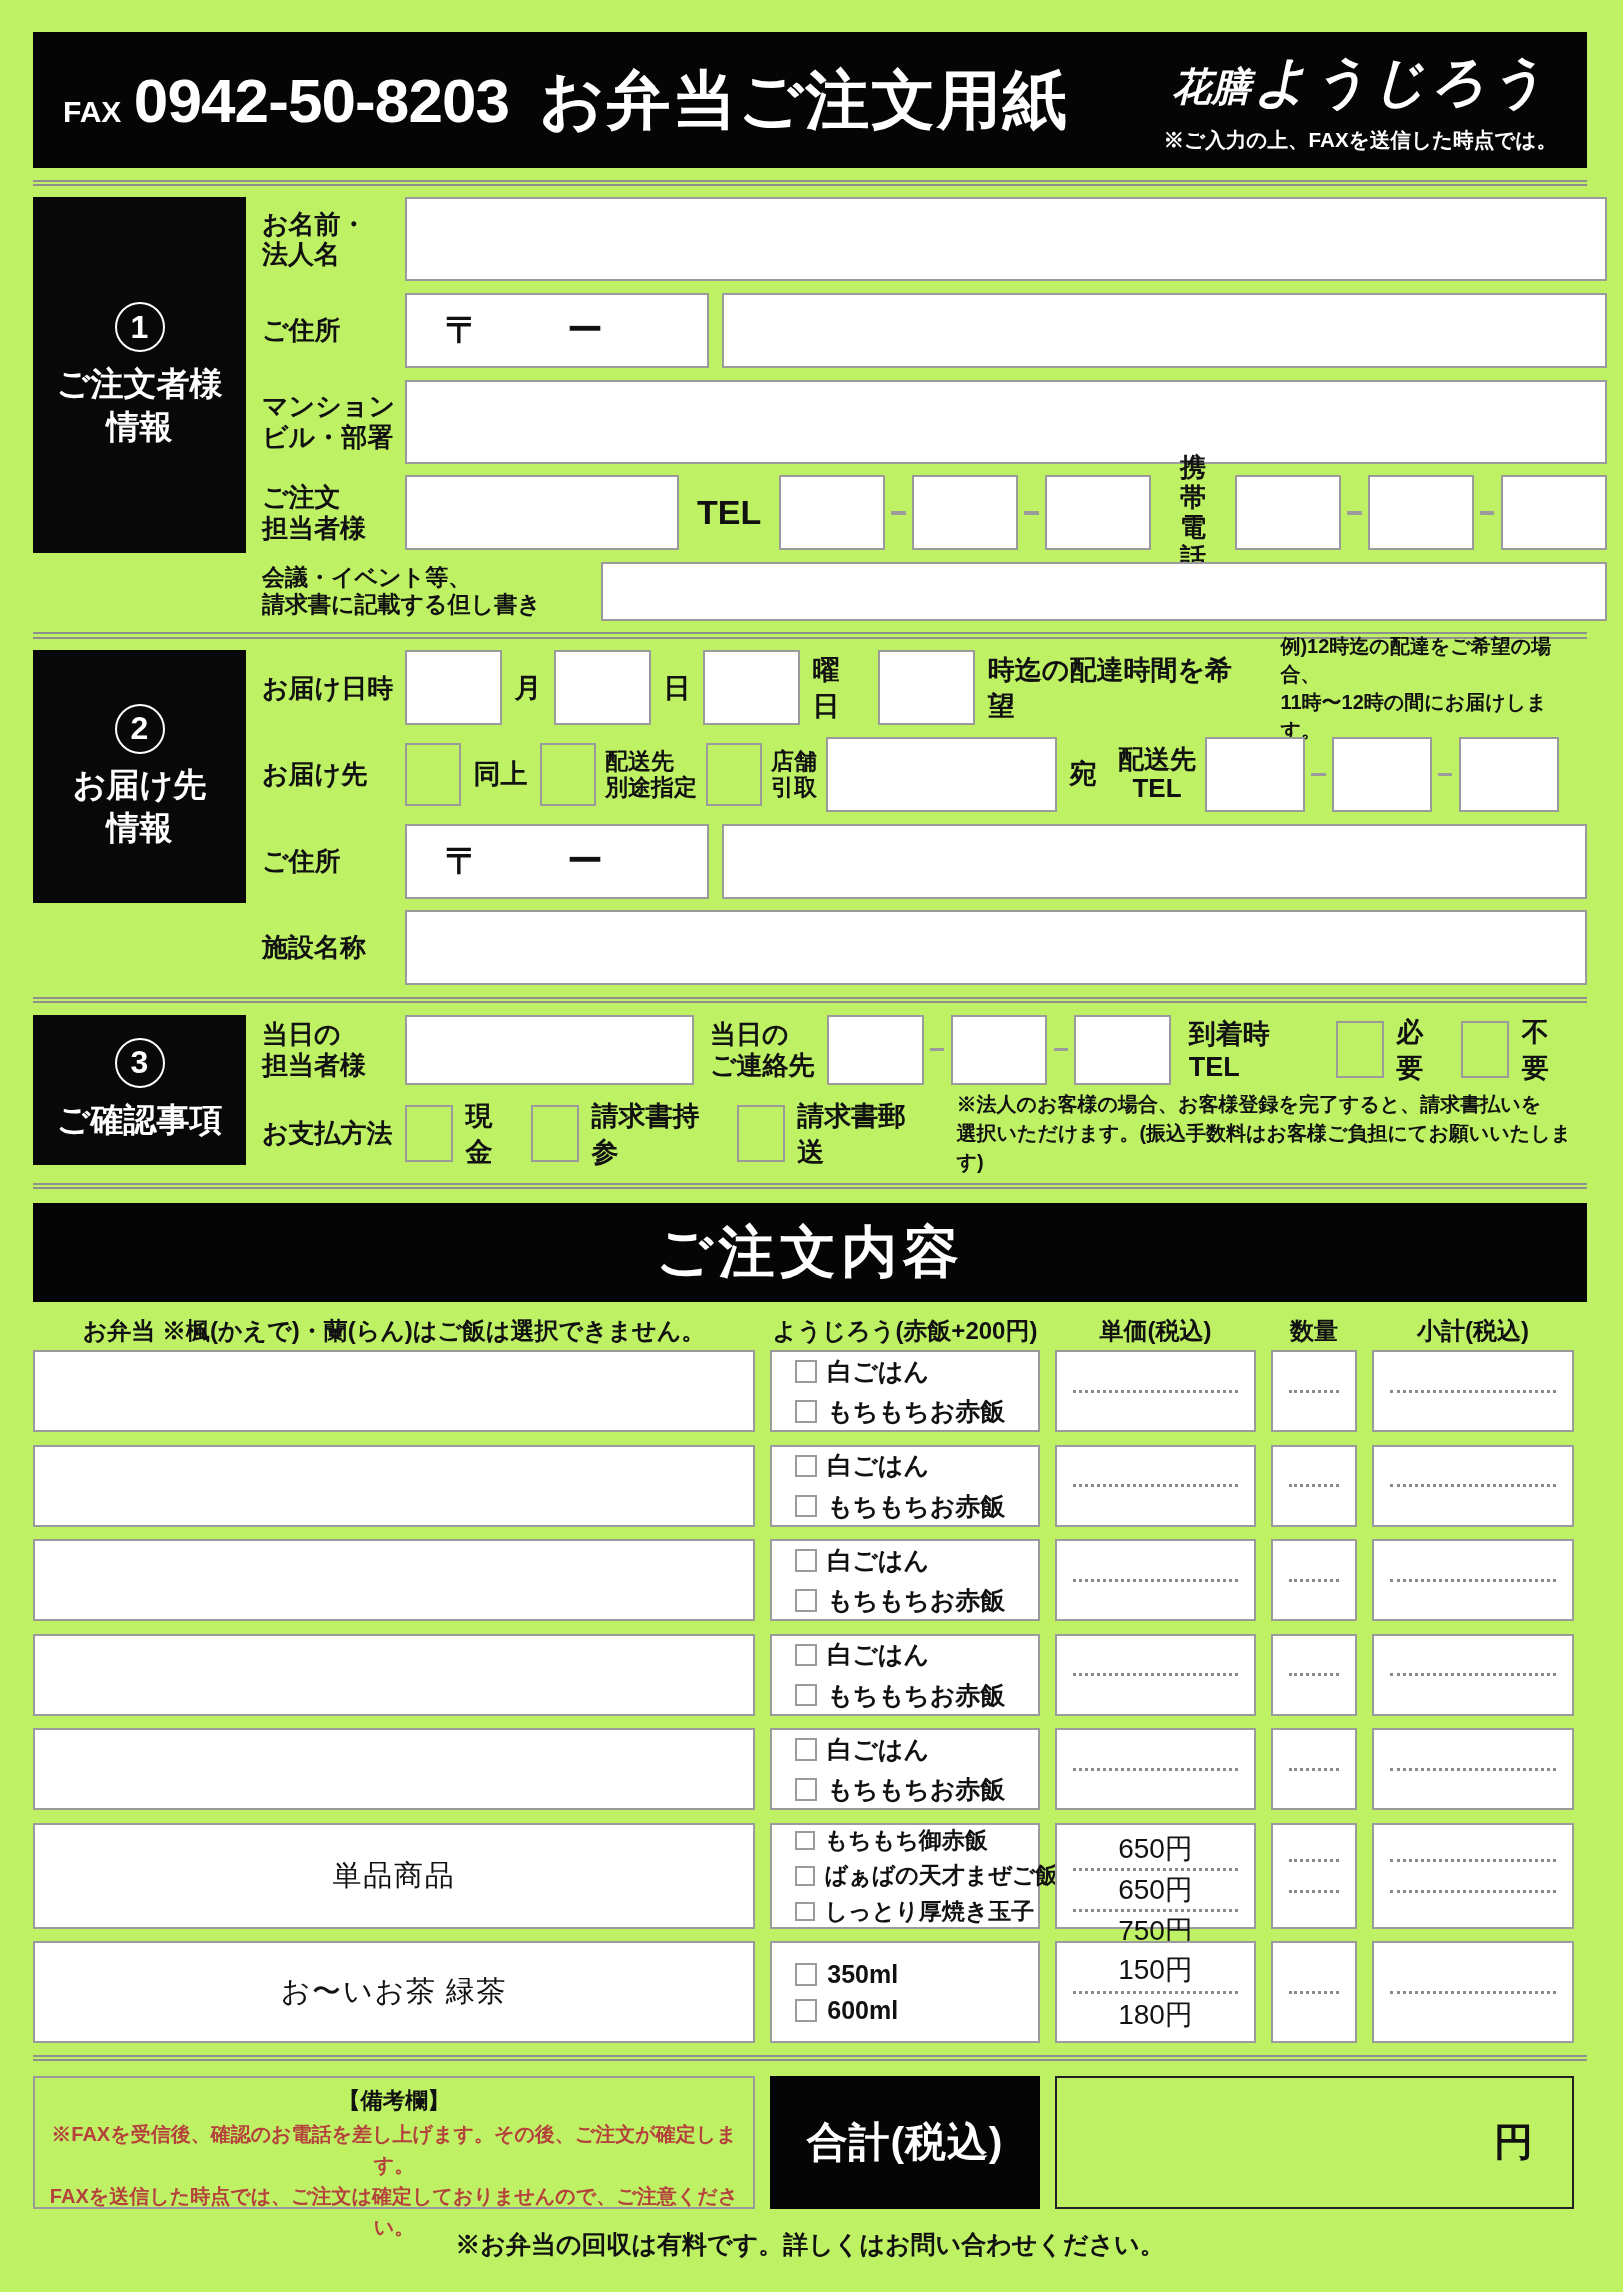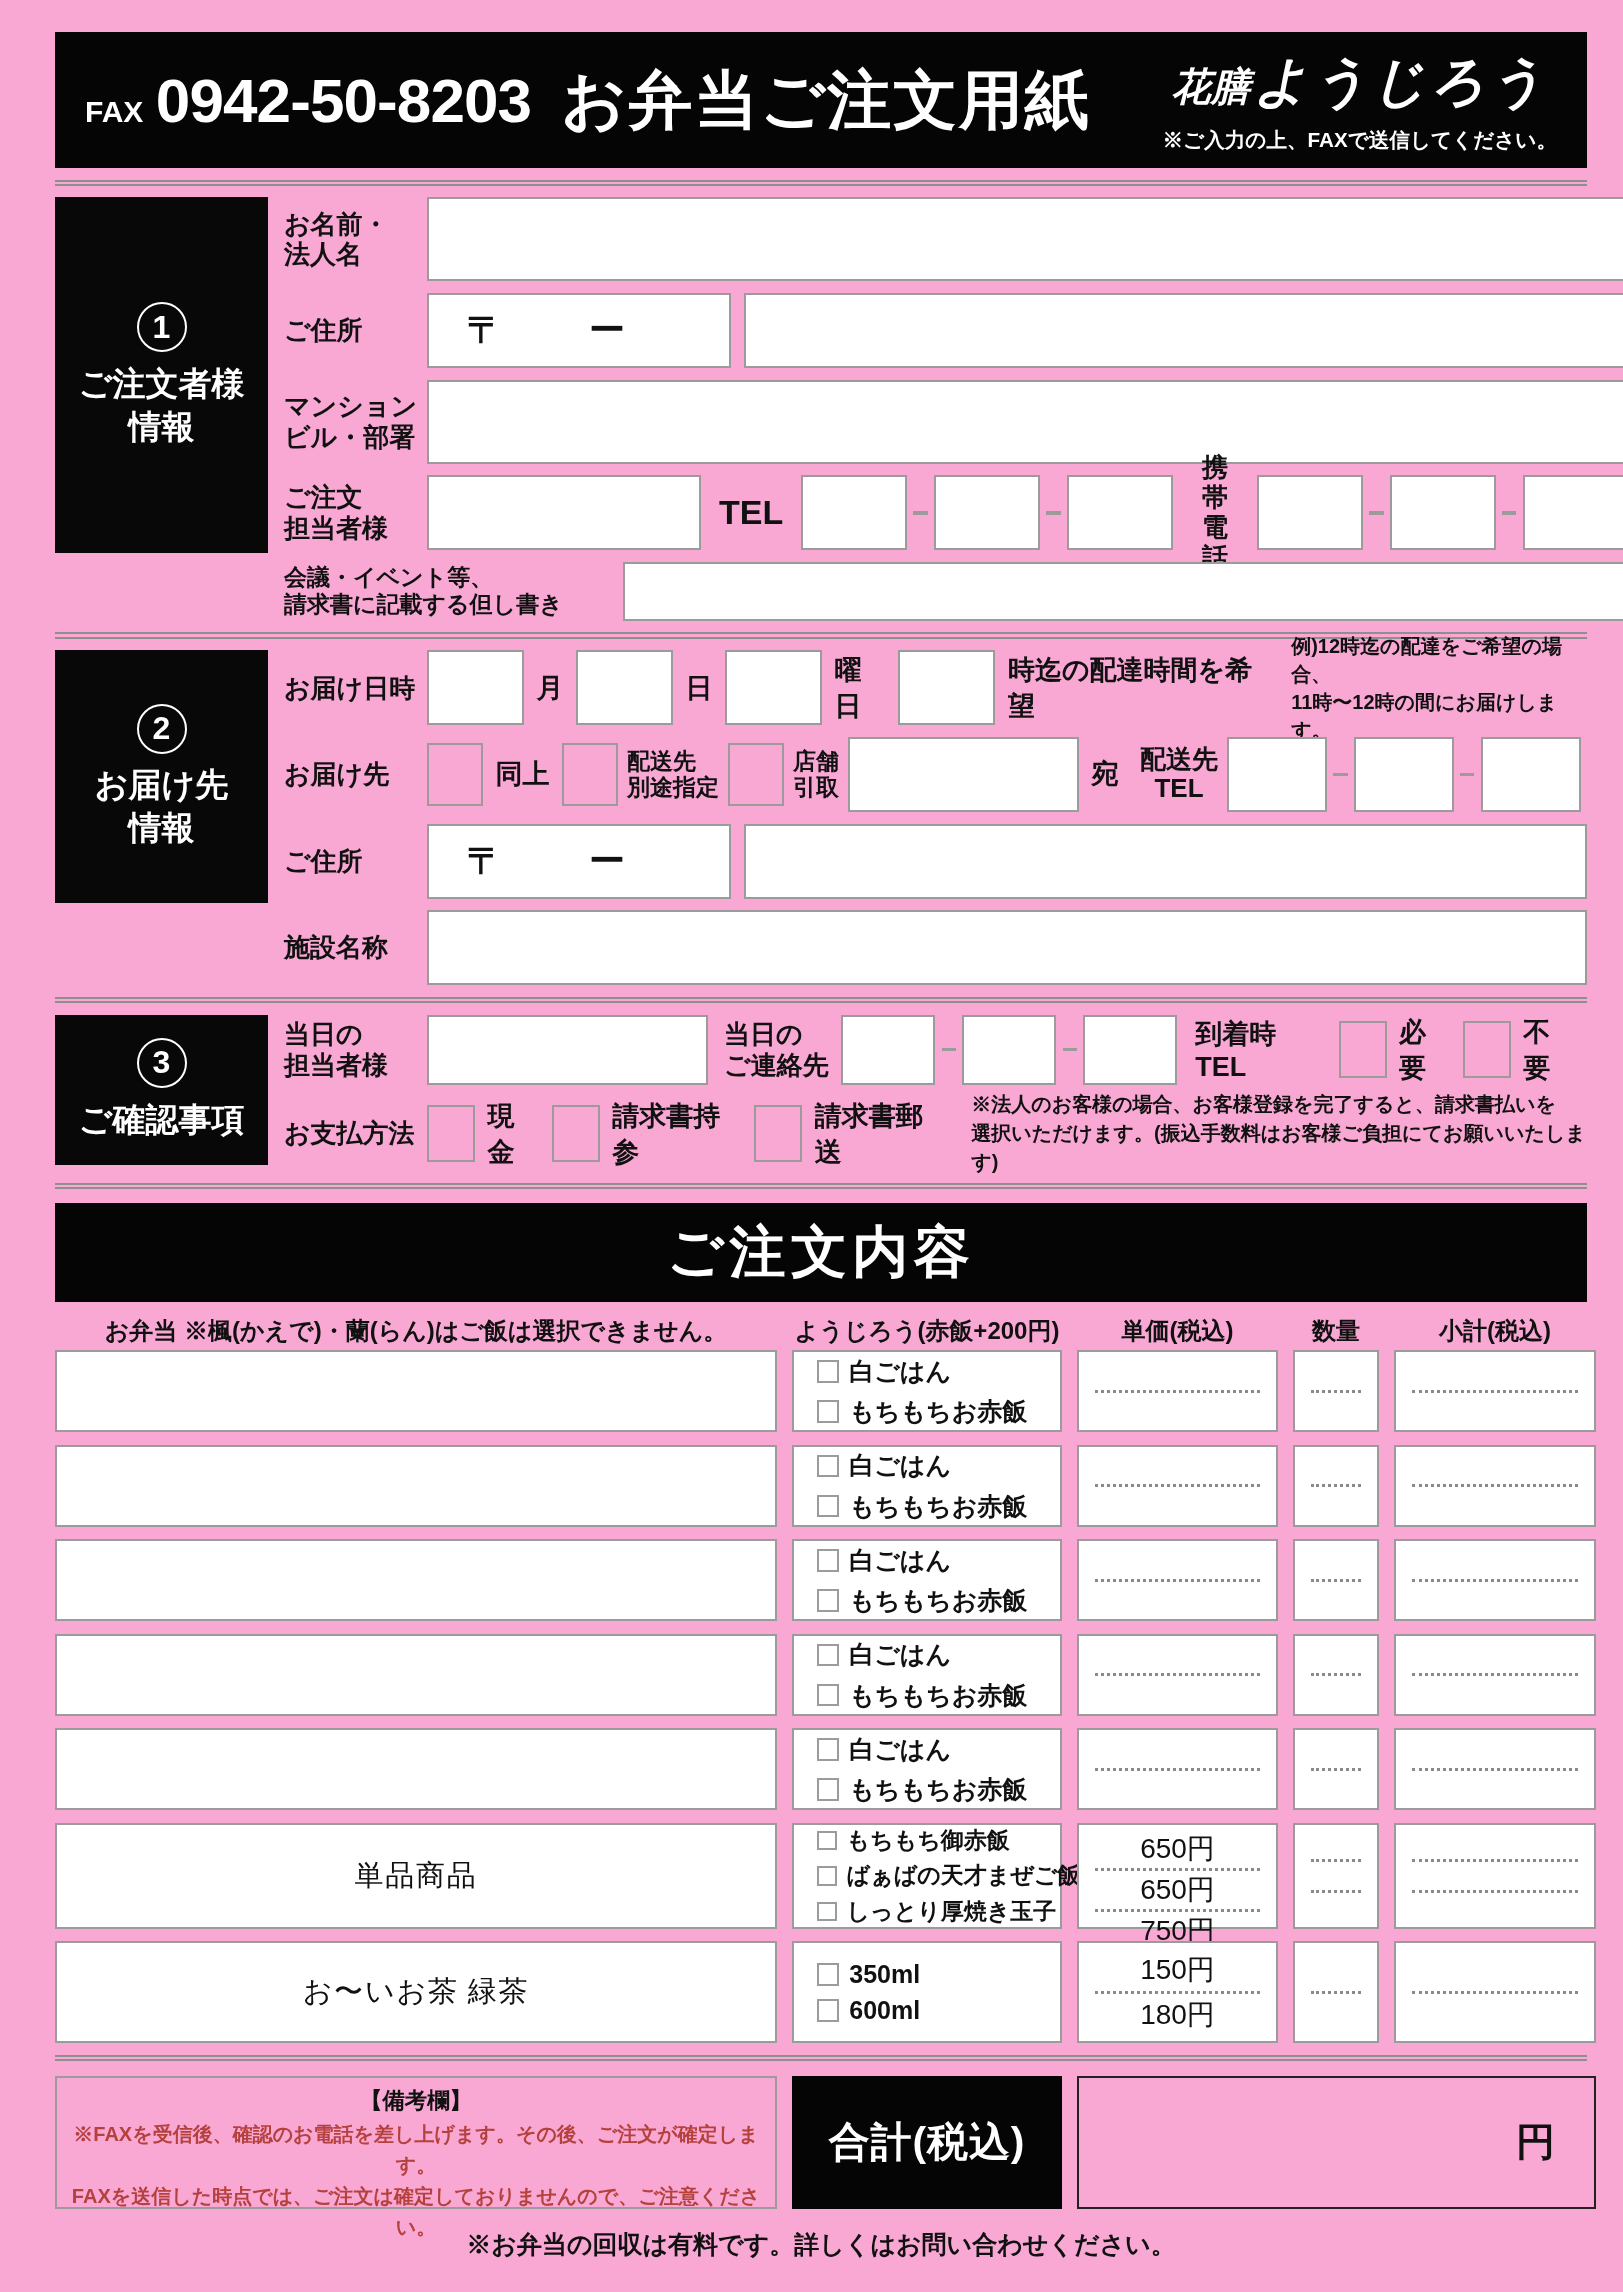--- a/index.html
+++ b/index.html
@@ -1,20 +1,20 @@
 <!DOCTYPE html>
 <html lang="ja" style="font-size:14.3px"><head>
 <meta charset="utf-8">
 <style>
   * { margin:0; padding:0; box-sizing:border-box; }
   html,body { background:#ffffff; }
   .page {
-    position:relative; width:1624px; height:2293px; background:#f9a8d4;
+    position:relative; width:1624px; height:2293px; background:#bef264;
     font-family:"Liberation Sans", sans-serif; color:#111; overflow:hidden;
-    padding:32px 37px 0 55px;
+    padding:32px 37px 0 33px;
   }
   
   .header-bar {
     height:136px; background:#050505; color:#fff;
     display:flex; align-items:center; padding:0 30px;
   }
   .fax-label { font-size:30px; font-weight:bold; align-self:center; margin-top:23px; }
   .fax-number { font-size:62px; font-weight:bold; letter-spacing:-0.9px; margin-left:12.5px; }
   .form-title { font-size:64px; font-weight:bold; margin-left:30px; letter-spacing:1.8px; }
   .logo-block { margin-left:auto; text-align:center; }
@@ -120,21 +120,21 @@
 
   <div class="header-bar">
     <span class="fax-label">FAX</span>
     <span class="fax-number">0942-50-8203</span>
     <span class="form-title">お弁当ご注文用紙</span>
     <div class="logo-block">
       <div class="logo-line">
         <span class="logo-main">花膳</span>
         <span class="logo-sub">ようじろう</span>
       </div>
-      <div class="header-note">※ご入力の上、FAXで送信してください。</div>
+      <div class="header-note">※ご入力の上、FAXを送信した時点では。</div>
     </div>
   </div>
 
   <div class="sep"></div>
 
   <div class="section">
     <div class="badge badge-1">
       <span class="circ">1</span>
       <span class="btitle">ご注文者様
 情報</span>

